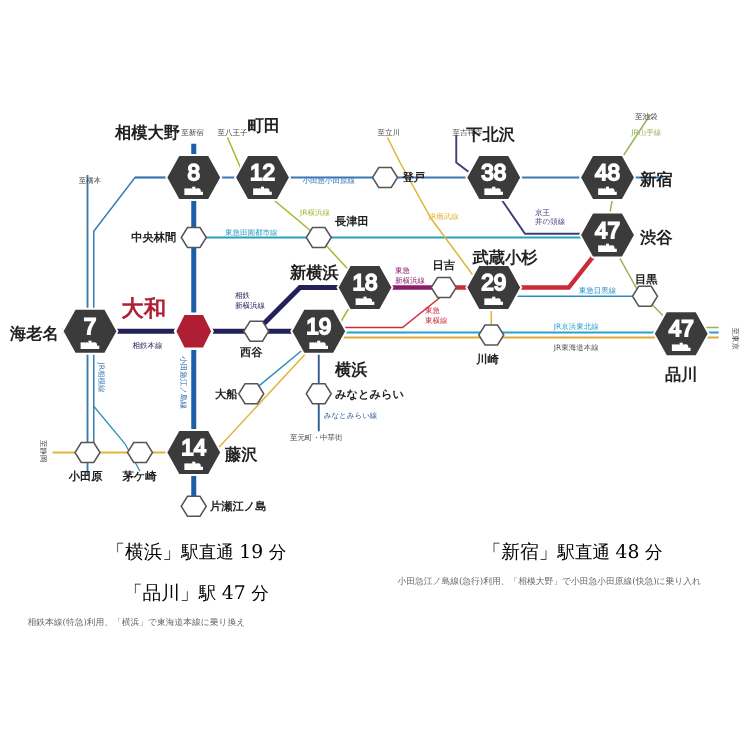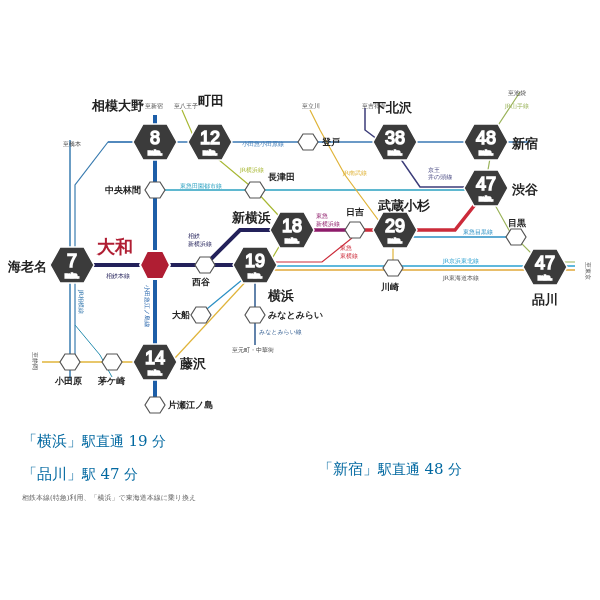--- a/index.html
+++ b/index.html
@@ -4,21 +4,21 @@
 <style>
   html, body { margin:0; padding:0; background:#ffffff; }
   body { width:600px; height:600px; position:relative; overflow:hidden; font-family:"DejaVu Sans", sans-serif; }
   #map { position:absolute; left:0; top:0; width:600px; height:420px; }
   .st-label { font-family:"DejaVu Sans", sans-serif; font-weight:bold; fill:#222; }
   .line-label { font-family:"DejaVu Sans", sans-serif; font-size:6px; }
   .dest { font-family:"DejaVu Sans", sans-serif; font-size:6px; fill:#444; }
   .hex-num { font-family:"Liberation Sans", sans-serif; font-size:18px; fill:#fff; }
   .hex-min { font-family:"Liberation Sans", sans-serif; font-size:7px; fill:#fff; font-weight:bold; }
   .info { position:absolute; font-family:"DejaVu Serif", serif; color:#555; }
-  .info .title { font-size:14px; color:#0369a1; }
+  .info .title { font-size:14px; color:#000000;text-align:center; }
   .info .title .big { font-size:15px; }
   .info .sub { font-size:7px; color:#666; margin-top:9px; }
   .info-block { margin-bottom:14px; }
 </style>
 </head>
 <body>
 
 <svg id="map" viewBox="0 0 600 420" xmlns="http://www.w3.org/2000/svg">
   <defs>
     <g id="hexBig">
@@ -207,17 +207,18 @@
 
 <div class="info" style="left:22px; top:432px; width:270px;">
   <div class="info-block">
     <div class="title"><span class="big">「横浜」</span><span>駅直通</span> <span class="big">19</span> <span>分</span></div>
   </div>
   <div class="info-block">
     <div class="title"><span class="big">「品川」</span><span>駅</span> <span class="big">47</span> <span>分</span></div>
     <div class="sub">相鉄本線(特急)利用、「横浜」で東海道本線に乗り換え</div>
   </div>
 </div>
-<div class="info" style="left:318px; top:432px; width:280px;margin-top:28px;">
+<div class="info" style="left:318px; top:432px; width:280px;">
   <div class="info-block">
     <div class="title"><span class="big">「新宿」</span><span>駅直通</span> <span class="big">48</span> <span>分</span></div>
+    <div class="sub">小田急江ノ島線(急行)利用、「相模大野」で小田急小田原線(快急)に乗り入れ</div>
   </div>
 </div>
 
 </body></html>

